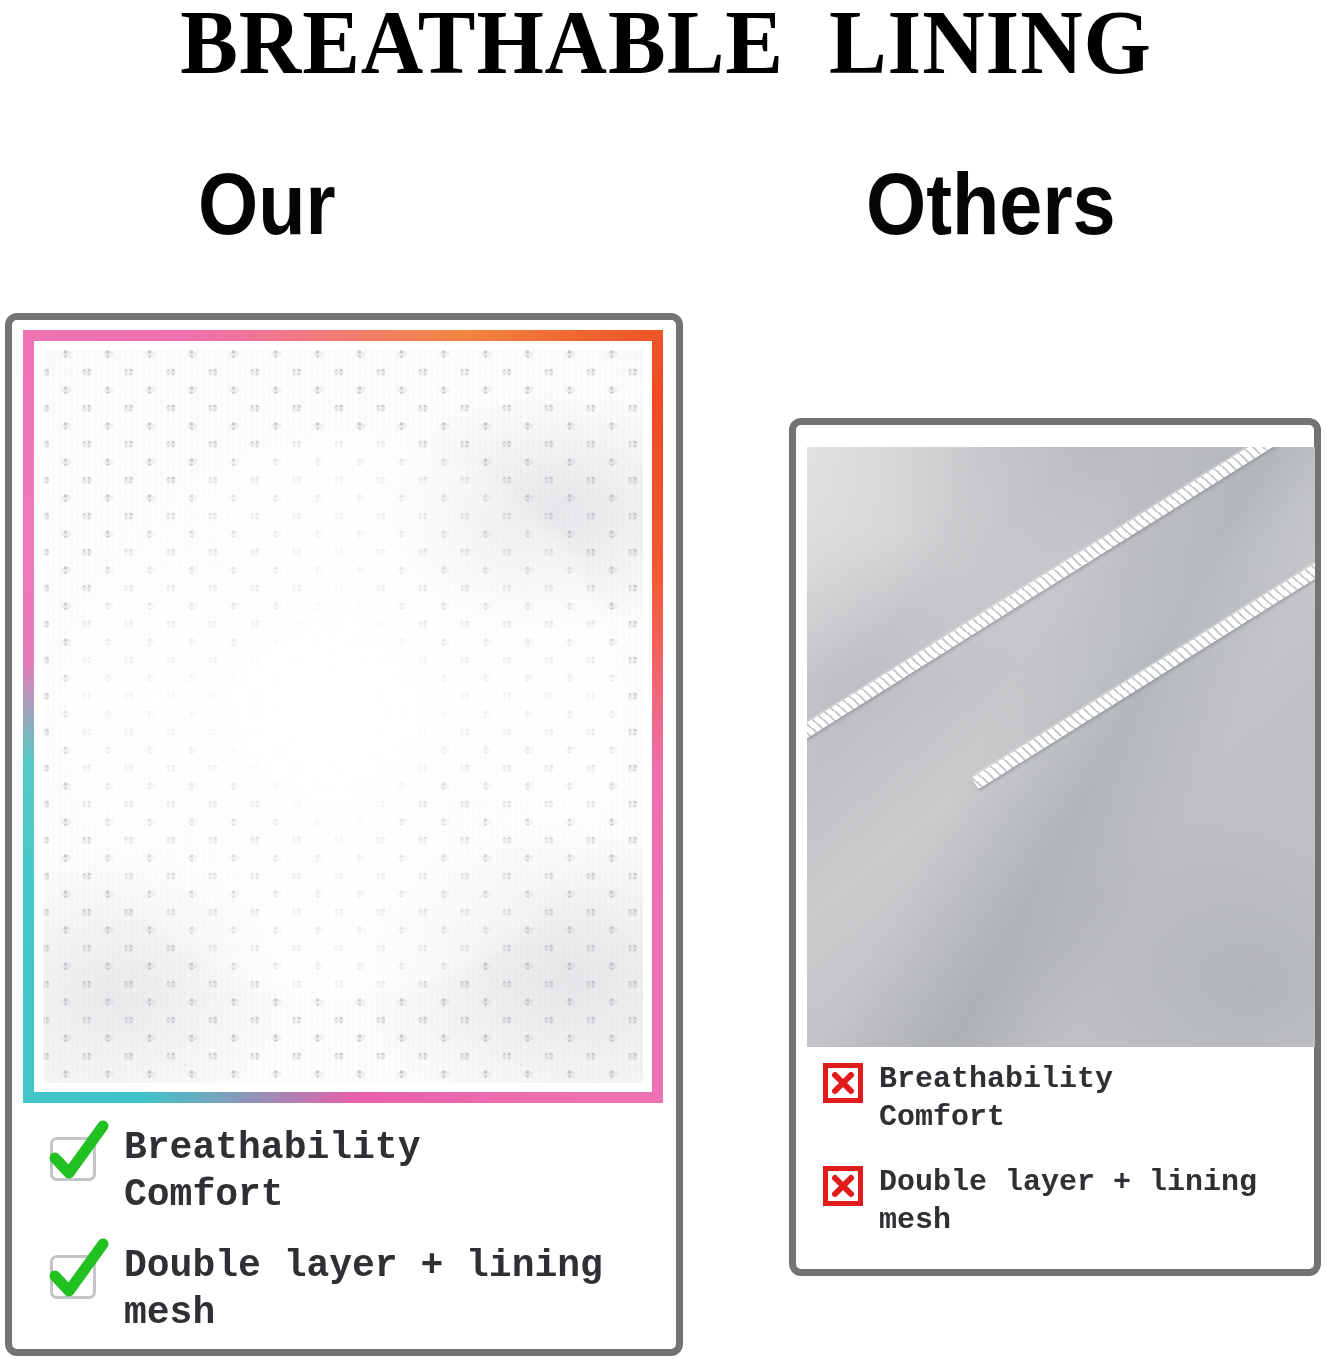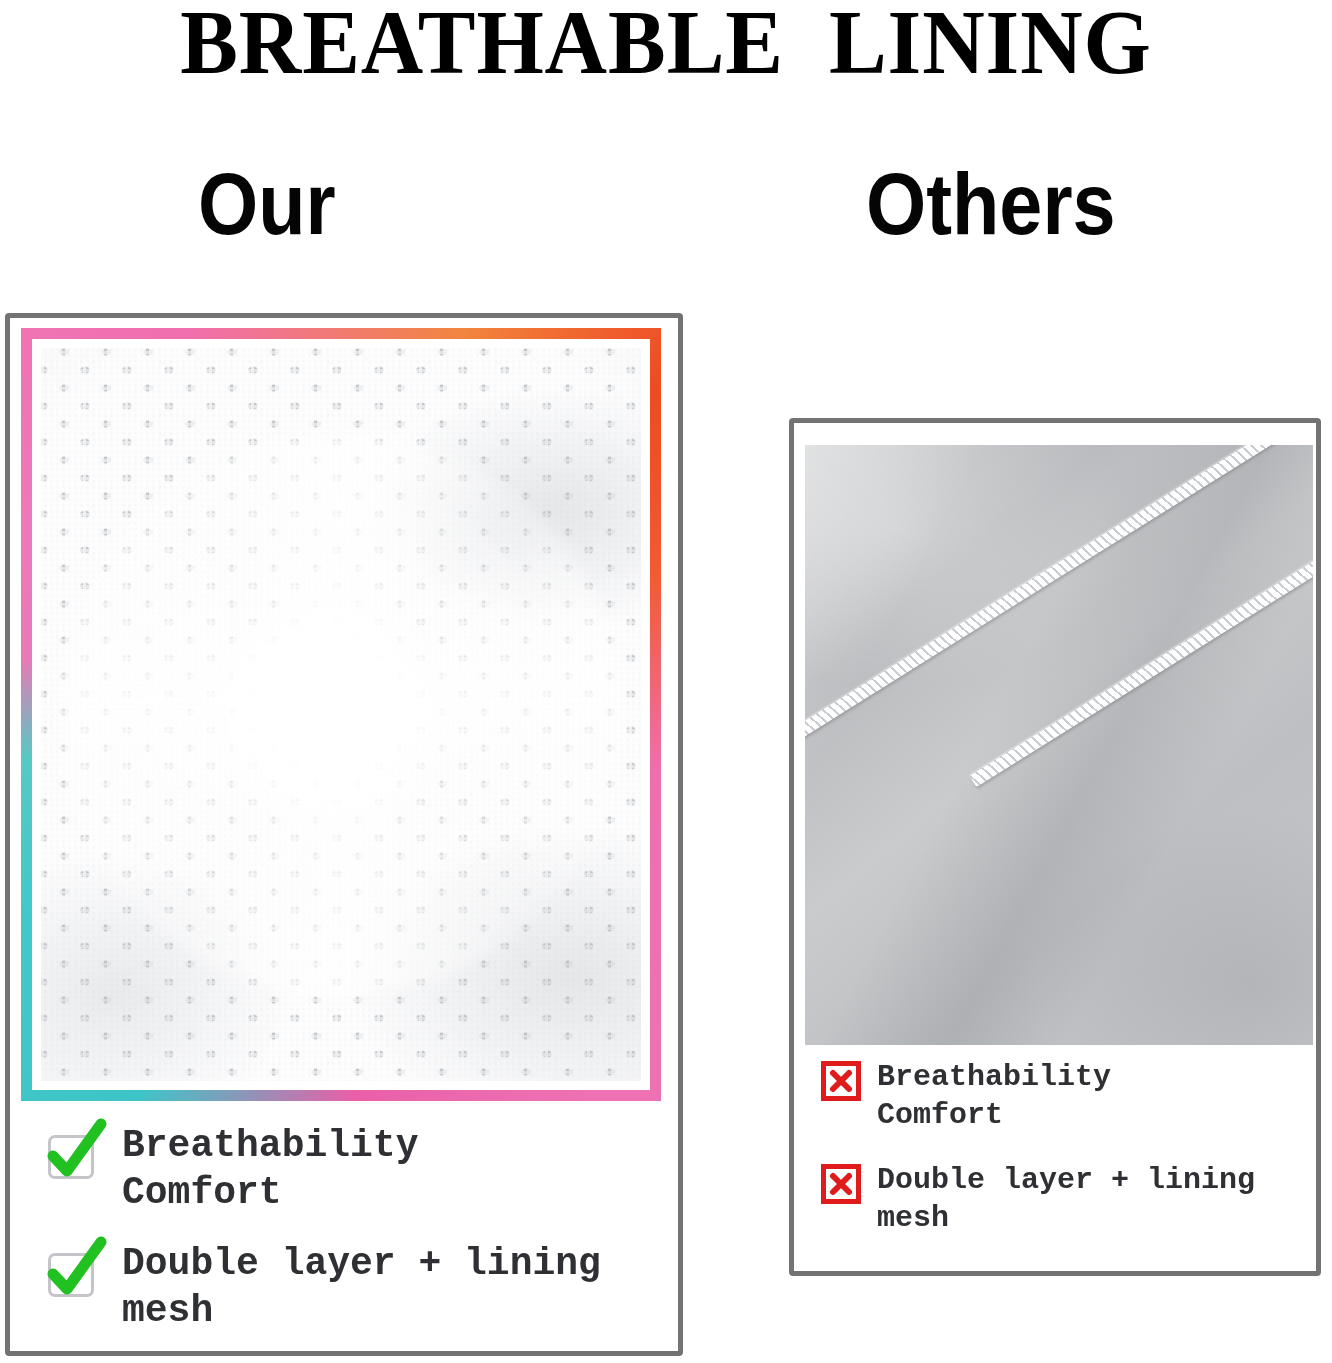--- a/index.html
+++ b/index.html
@@ -54,22 +54,22 @@
     left: 866px;
     top: 160px;
     transform-origin: left top;
   }
 
   
   .panel {
     position: absolute;
     box-sizing: border-box;
     background: #ffffff;
-    border: 5px solid #737373;
-    border-radius: 4px;
+    border: 7px solid #737373;
+    border-radius: 12px;
   }
   #panel-our {
     left: 5px;
     top: 313px;
     width: 678px;
     height: 1043px;
   }
   #panel-others {
     left: 789px;
     top: 418px;

